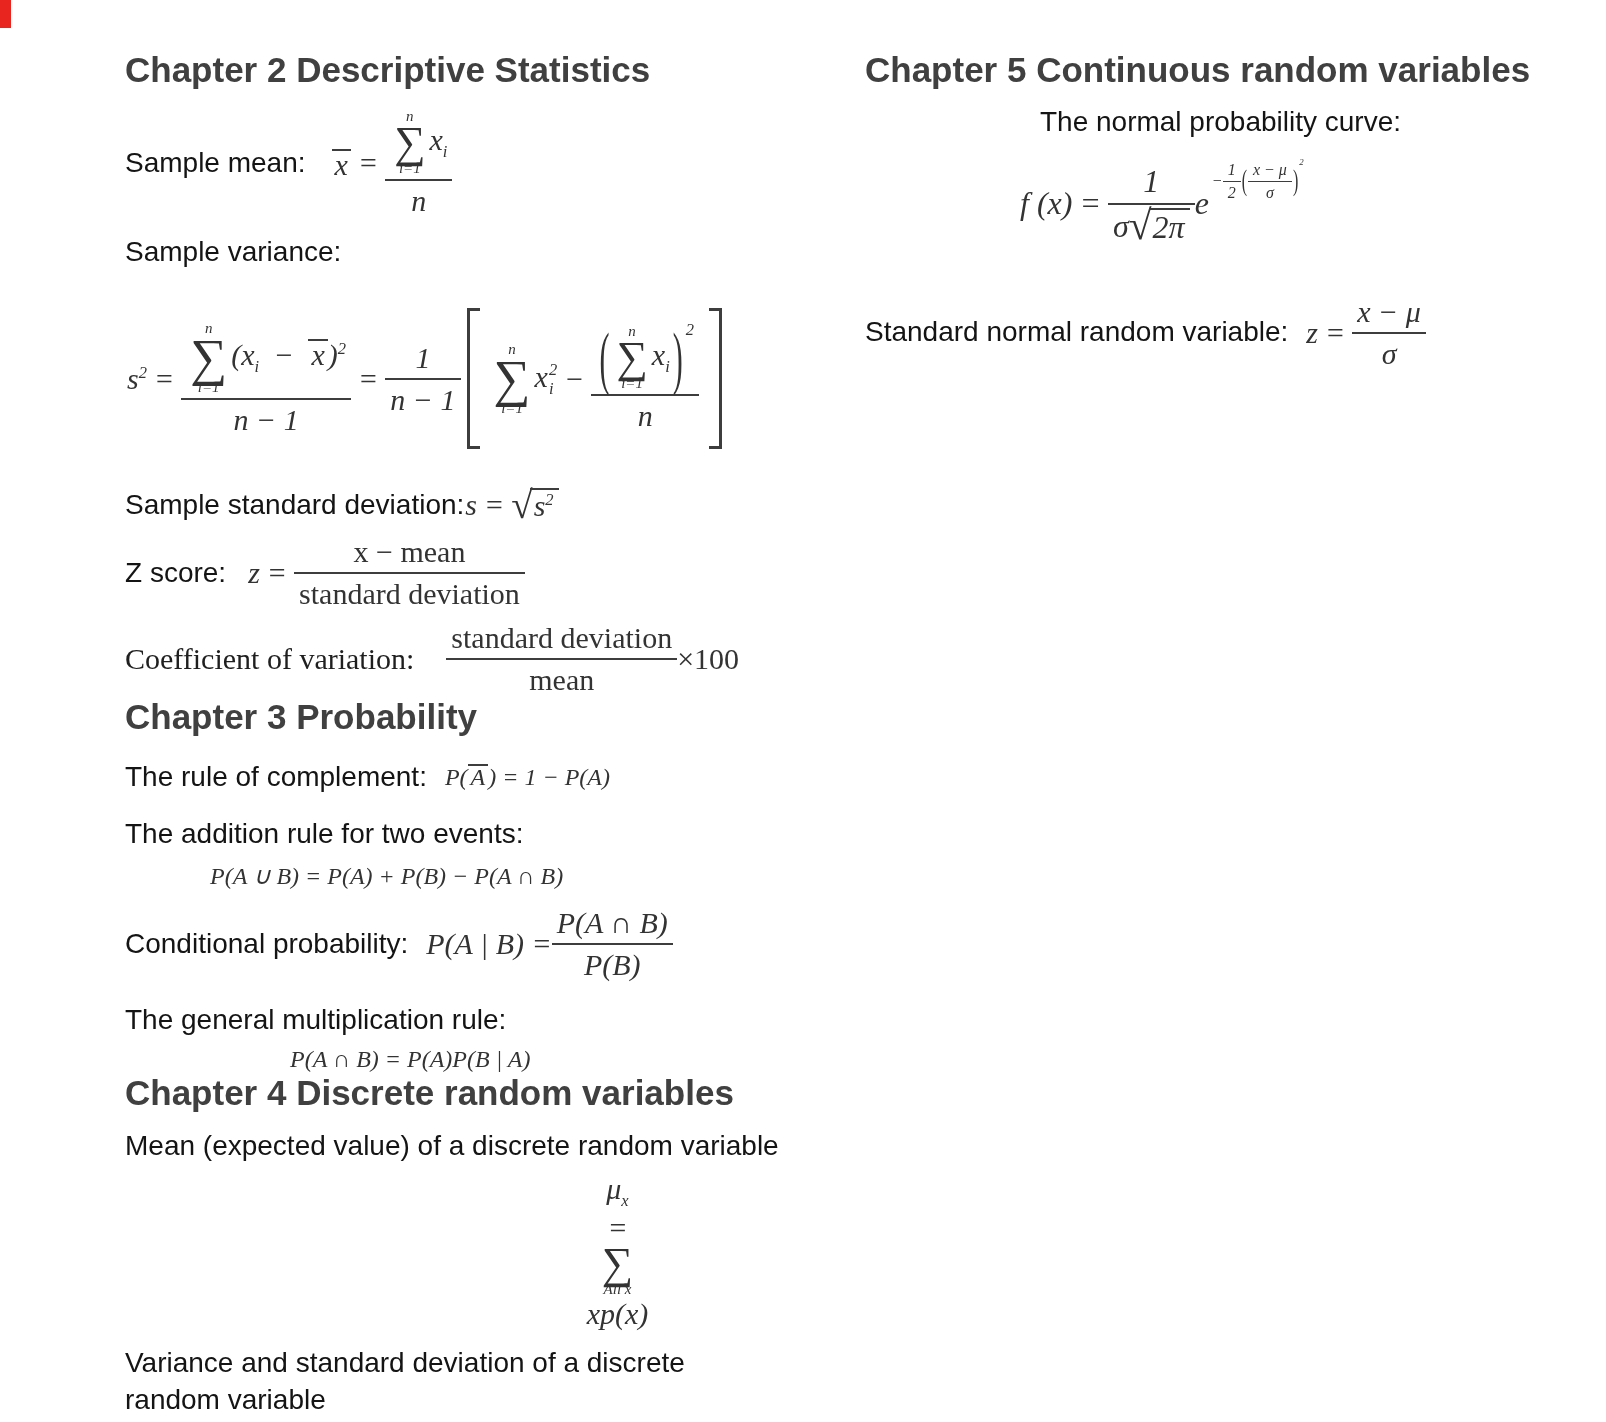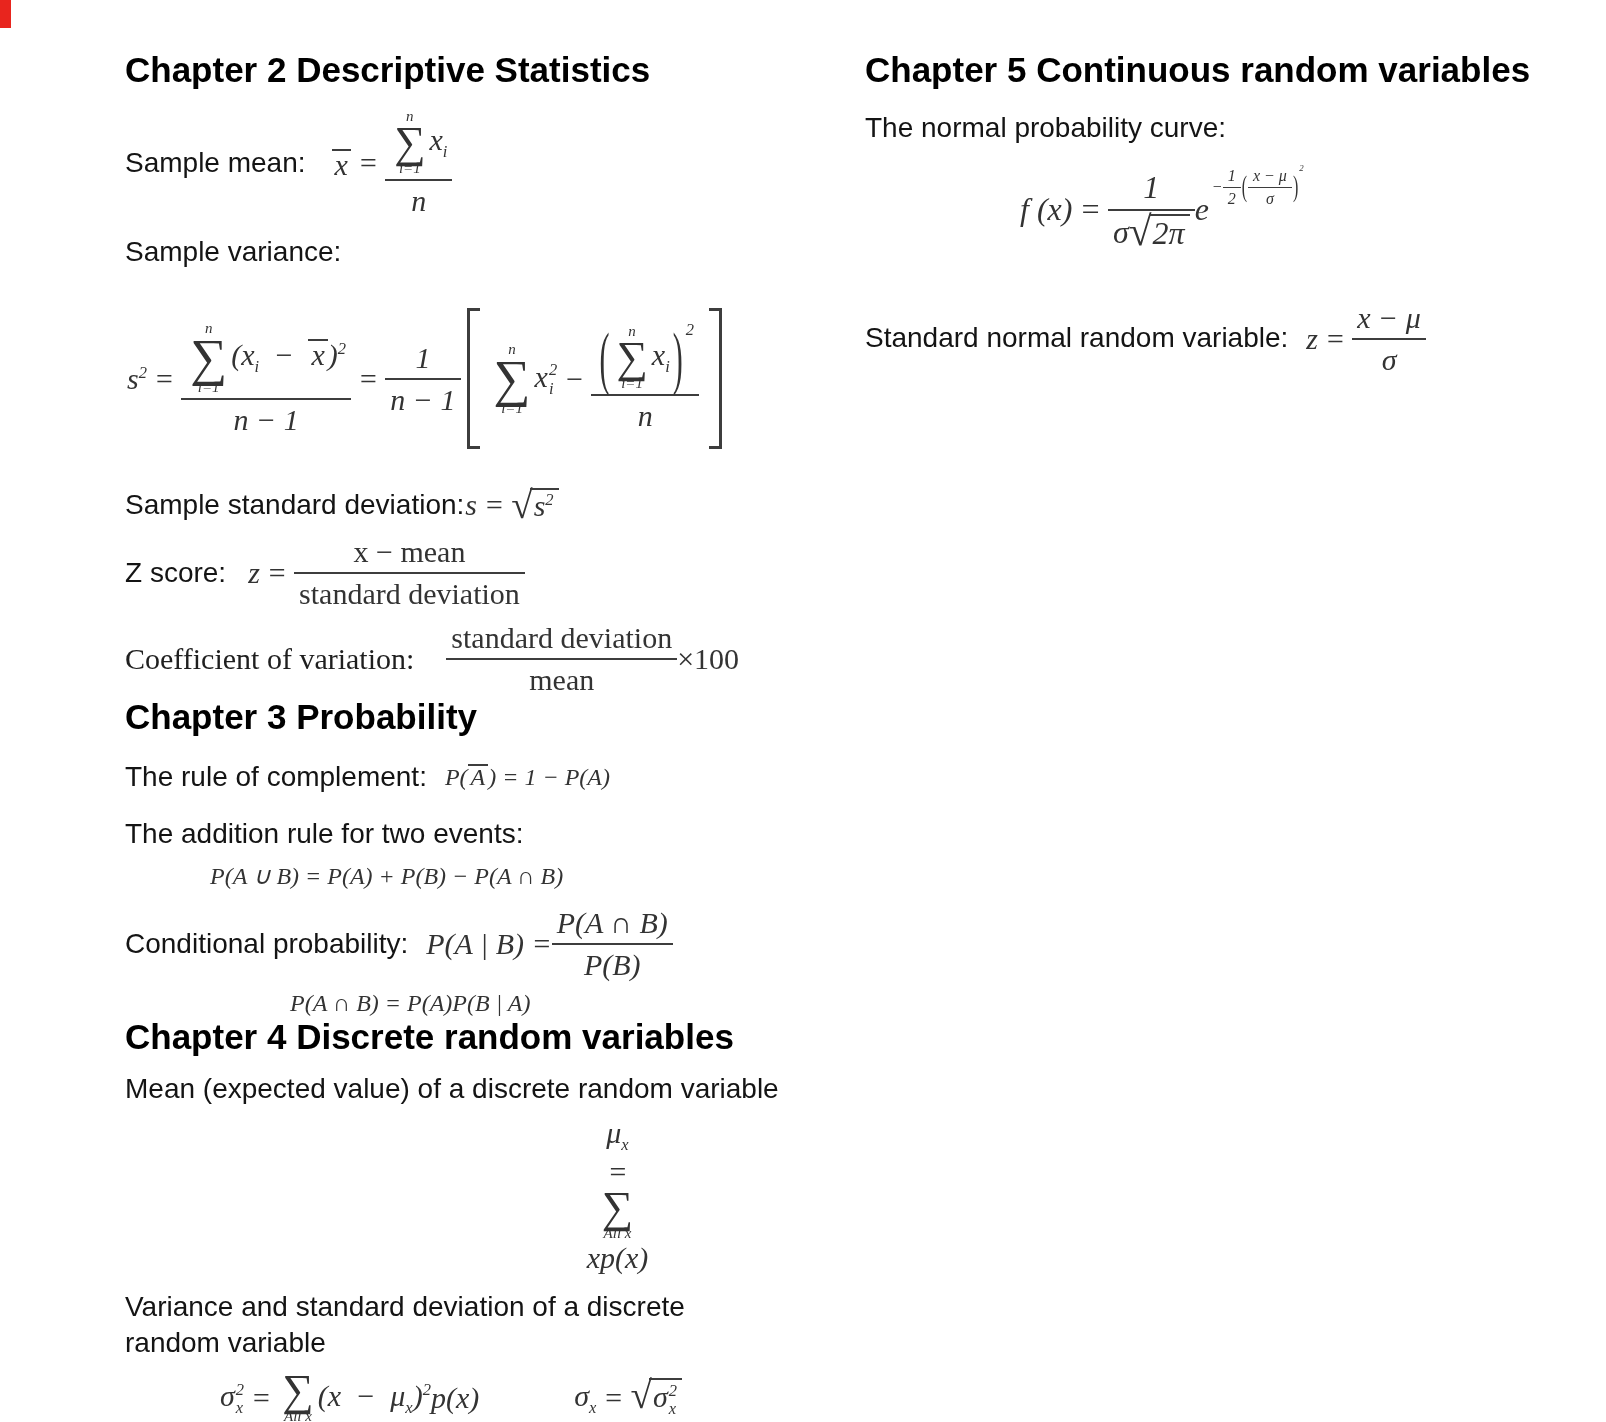--- a/index.html
+++ b/index.html
@@ -6,21 +6,21 @@
   html, body { margin: 0; padding: 0; }
   body {
     width: 1606px; height: 1422px; background: #ffffff; overflow: hidden;
     font-family: "Liberation Sans", sans-serif; position: relative;
   }
   .red-bar { position: absolute; left: 0; top: 0; width: 11px; height: 28px; background: #e8251e; }
   .page { display: flex; padding: 50px 0 0 125px; }
   .col-left  { width: 740px; flex: none; }
   .col-right { flex: 1; padding-right: 30px; }
 
-  h2.chap { font-size: 35px; font-weight: bold; color: #000000; margin: 0; line-height: 1.15; }
+  h2.chap { font-size: 35px; font-weight: bold; color: #404040; margin: 0; line-height: 1.15; }
   .lbl { font-size: 28px; color: #141414; line-height: 1.3; }
   .lbl-serif { font-family: "Liberation Serif", serif; font-size: 30px; color: #1f1f1f; }
   .row { display: flex; align-items: center; }
 
   .math { font-family: "Liberation Serif", serif; font-style: italic; color: #333; }
   .eq  { display: flex; align-items: center; font-size: 30px; }
   .eqi { font-size: 24px; }
   .roman { font-style: normal; }
   .op { margin: 0 7px; }
   .tx { display: inline-block; white-space: nowrap; }
@@ -69,21 +69,21 @@
   .add-lbl { margin-top: 20px; }
   .add-eq  { margin: 10px 0 0 85px; }
   .cond-row { gap: 18px; margin-top: 16px; }
   .mult-lbl { margin-top: 20px; }
   .mult-eq { margin: 8px 0 0 165px; }
   .ch4-h   { margin-top: 50px; }
   .mean-lbl { margin-top: 14px; }
   .mu-eq   { margin: 8px 0 0 245px; flex-direction: column; }
   .var-lbl { margin-top: 14px; max-width: 660px; }
   .last-row { margin: 10px 0 0 95px; gap: 95px; }
-  .norm-lbl { margin-top: 20px; }
+  .norm-lbl { margin-top: 14px; text-align: center; }
   .fx-eq   { margin: 22px 0 0 155px; font-size: 32px; }
   .std-row { gap: 18px; margin-top: 50px; }
 </style>
 </head>
 <body>
 
 <div class="red-bar"></div>
 
 <main class="page">
 
@@ -221,20 +221,21 @@
       <div class="math eq">
         <span>P(A | B) =</span>
         <div class="frac">
           <div class="num">P(A ∩ B)</div>
           <div class="fbar"></div>
           <div class="den">P(B)</div>
         </div>
       </div>
     </div>
 
+    <div class="lbl mult-lbl">The general multiplication rule:</div>
     <div class="math eqi mult-eq">P(A ∩ B) = P(A)P(B | A)</div>
 
     <h2 class="chap ch4-h">Chapter 4 Discrete random variables</h2>
 
     <div class="lbl mean-lbl">Mean (expected value) of a discrete random variable</div>
     <div class="math eq mu-eq">
       <span class="tx"><span>μ</span><sub>x</sub></span>
       <span class="op">=</span>
       <span class="sum">
         <span class="sg">∑</span>

